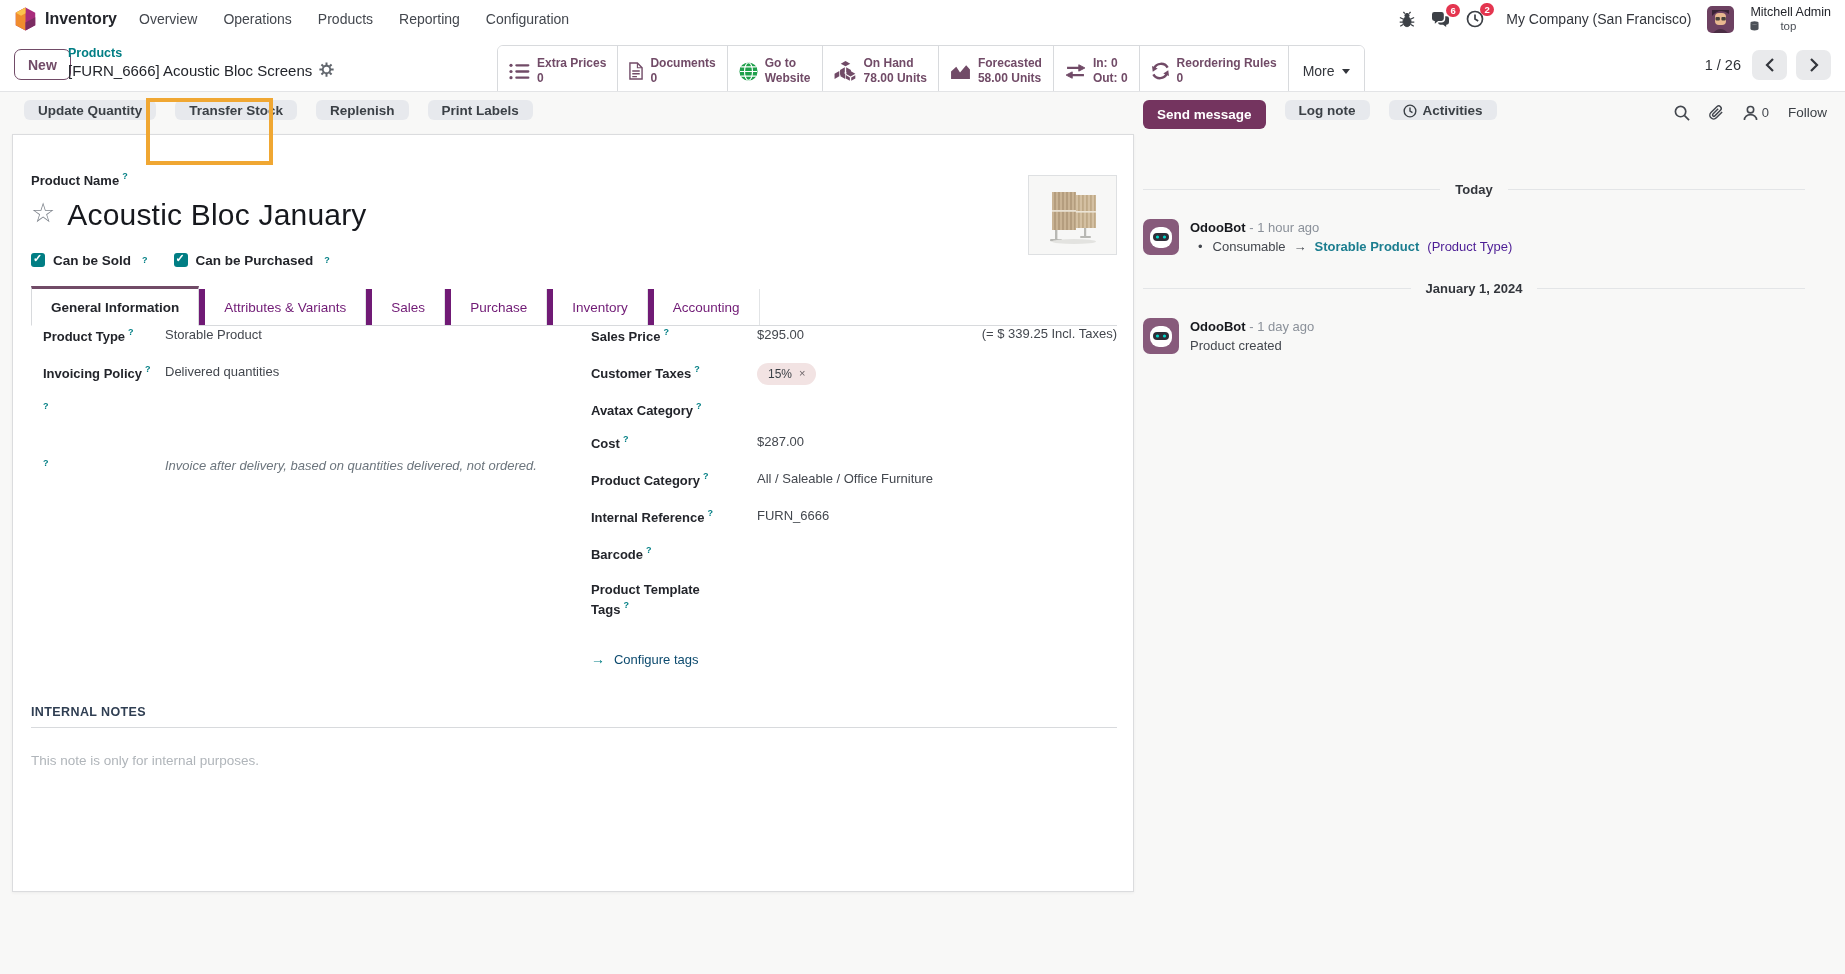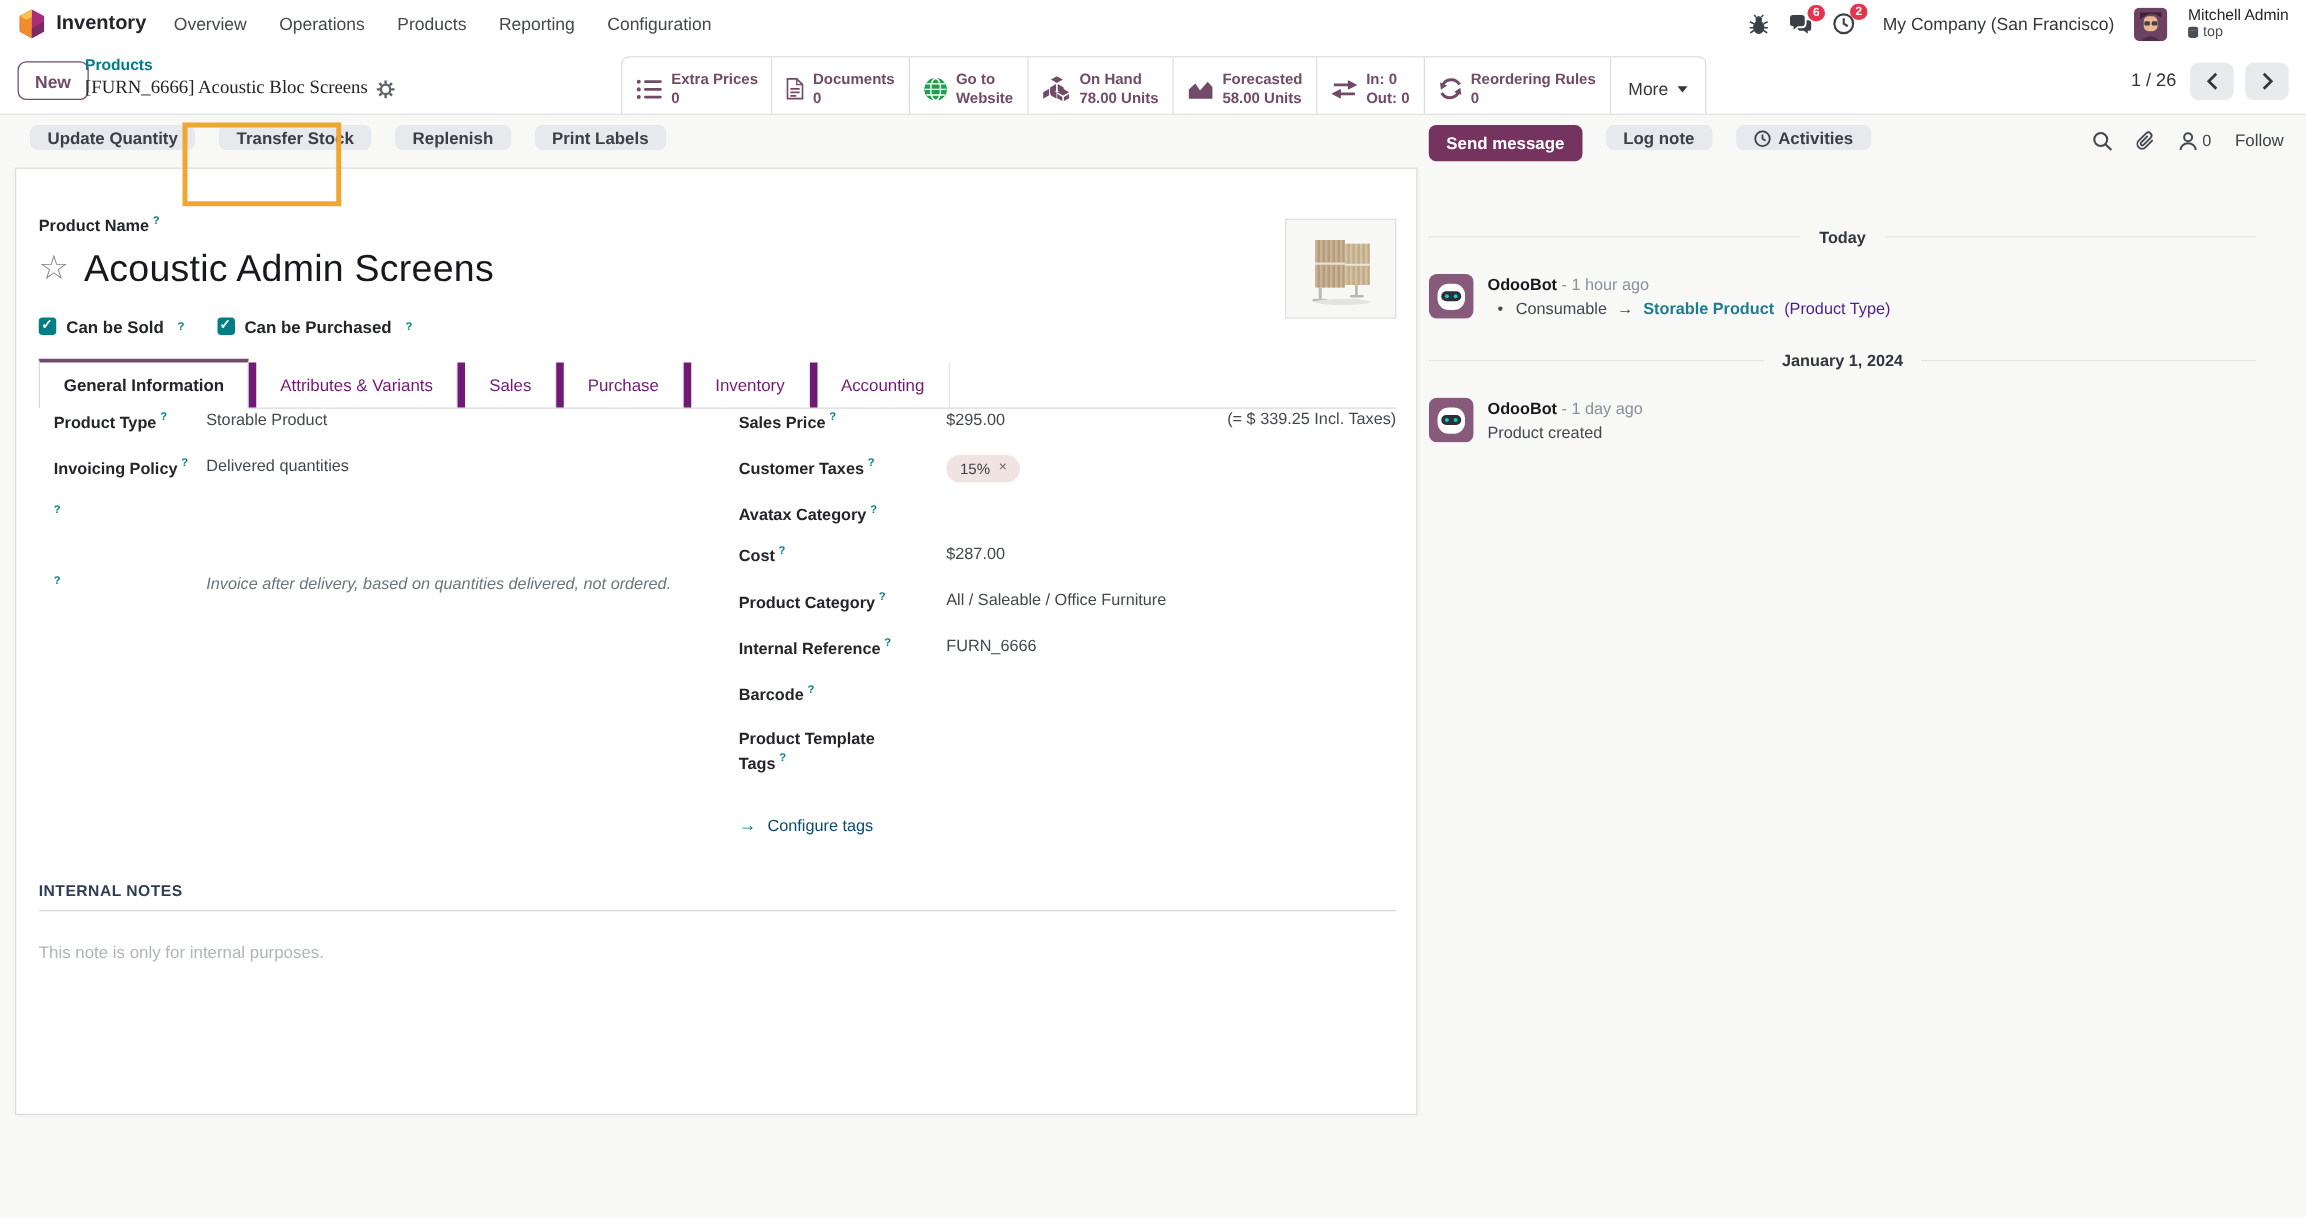--- a/index.html
+++ b/index.html
@@ -20,30 +20,30 @@
   .nav-items { display:flex; align-items:center; gap:26px; }
   .nav-item { font-size:14px; color:#43474e; cursor:pointer; }
   .nav-right { display:flex; align-items:center; gap:16px; }
   .nav-ic { position:relative; color:#3c4046; cursor:pointer; }
   .badge { position:absolute; top:-7px; right:-10px; background:#e4354f; color:#fff;
     font-size:9.5px; font-weight:700; border-radius:8px; padding:1px 4.5px; line-height:1.2; }
   .company { font-size:14px; color:#33363c; cursor:pointer; margin-left:6px; }
   .avatar { width:27px; height:27px; border-radius:5px; overflow:hidden; cursor:pointer; }
   .user-info { line-height:1.15; cursor:pointer; }
   .user-name { font-size:12.5px; color:#23252b; }
-  .user-env { font-size:11.5px; color:#4b5057; display:flex; align-items:center; gap:3px; }
+  .user-env { font-size:11.5px; color:#4b5057; display:flex; align-items:center; gap:21px; }
 
   
   .control-row { position:absolute; left:0; top:38px; width:100%; height:53px; background:#fff; }
   .btn-new { position:absolute; left:14px; top:11px; height:31px; padding:0 13px;
     background:#fff; border:1px solid #714B67; border-radius:7px; color:#714B67;
     font-size:14px; font-weight:700; cursor:pointer; font-family:inherit; }
   .breadcrumb { position:absolute; left:68px; top:5px; }
   .bc-parent { font-size:12.5px; font-weight:700; color:#017e84; cursor:pointer; display:inline-block; }
-  .bc-current-row { display:flex; align-items:flex-end; gap:7px; margin-top:1px;font-family:Liberation Serif, serif; }
+  .bc-current-row { display:flex; align-items:flex-start; gap:7px; margin-top:1px; }
   .bc-current { font-size:15px; color:#23252b; }
   .gear { color:#5f646b; cursor:pointer; }
 
   .stat-strip { position:absolute; left:497px; top:7px; display:flex; align-items:stretch;
     border:1px solid #d8dadd; border-radius:6px; background:#fff; overflow:hidden; height:52px; }
   .stat-btn { display:flex; align-items:center; gap:7px; padding:0 11px; background:#fff;
     border:none; border-right:1px solid #d8dadd; cursor:pointer; color:#714B67; font-family:inherit; }
   .stat-btn:last-child { border-right:none; }
   .stat-text { text-align:left; line-height:1.25; }
   .stat-label, .stat-value { display:block; font-size:12px; font-weight:600; color:#714B67; white-space:nowrap; }
@@ -391,21 +391,21 @@
   </div>
 
   <div class="highlight-box"></div>
 
   <div class="sheet">
     <div>
       <span class="label-sm">Product Name</span><span class="help-sup">?</span>
     </div>
     <div class="title-row">
       <span class="star">☆</span>
-      <h1 class="sheet-title">Acoustic Admin Screens</h1>
+      <h1 class="sheet-title">Acoustic Bloc January</h1>
     </div>
 
     <div class="product-img">
       <svg width="70" height="62" viewBox="0 0 70 62">
         <rect x="14" y="8" width="24" height="38" fill="#c9b394"></rect>
         <g fill="#b49d7e">
             <rect x="16" y="8" width="2" height="38"></rect>
             <rect x="20" y="8" width="2" height="38"></rect>
             <rect x="24" y="8" width="2" height="38"></rect>
             <rect x="28" y="8" width="2" height="38"></rect>

